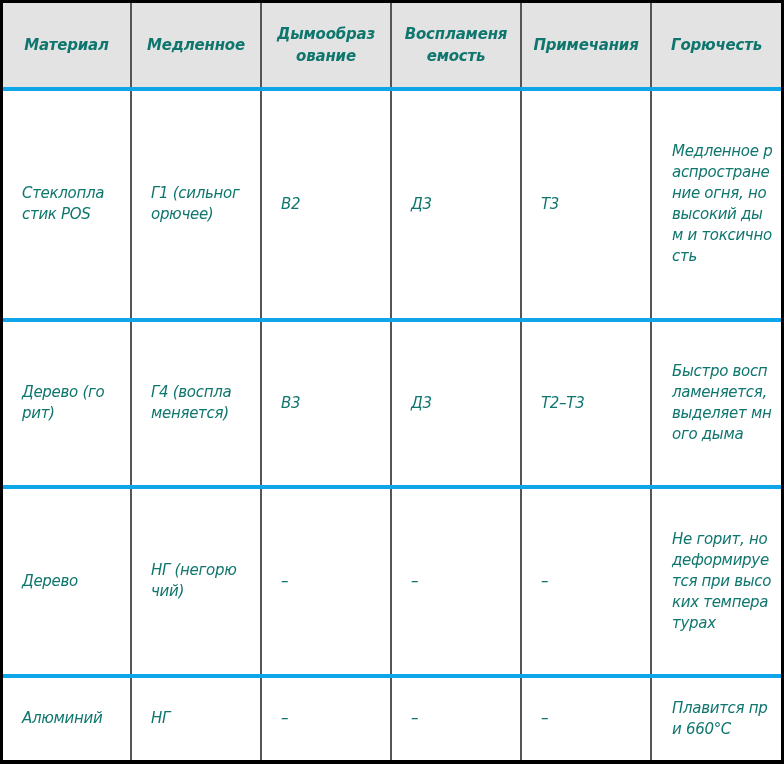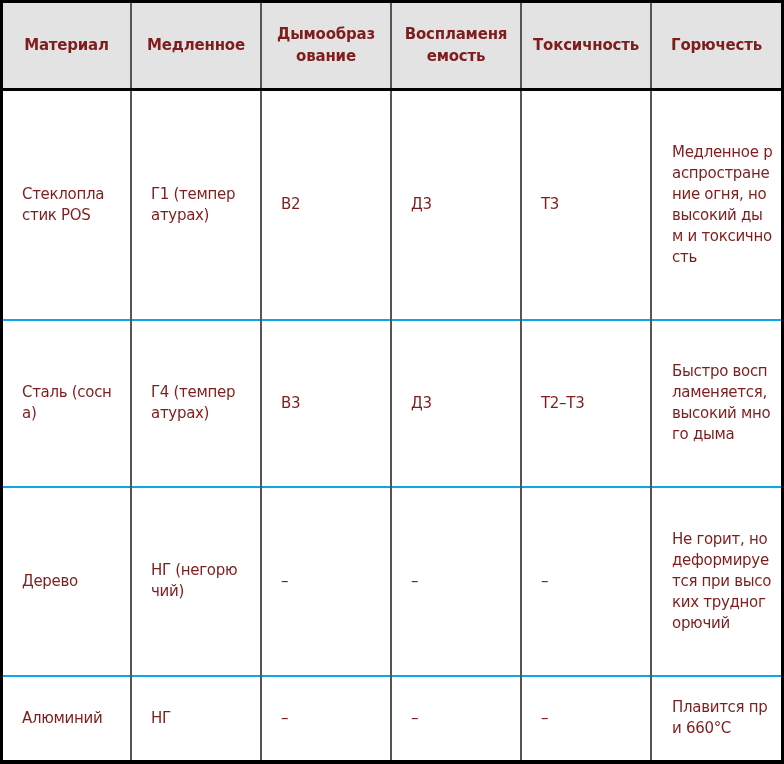--- a/index.html
+++ b/index.html
@@ -8,21 +8,22 @@
       position: absolute; left: 0; top: 0; width: 784px; height: 764px;
       background: #000;
     }
     table {
       position: absolute; left: 3px; top: 3px;
       width: 778px; height: 757px;
       border-collapse: collapse;
       table-layout: fixed;
       background: #fff;
       font-family: "DejaVu Sans", sans-serif;
-      color: #7f1d1d;
+      color: #0f766e;
+      font-style: italic;
     }
     col.c1 { width: 128px; }
     col.c2 { width: 130px; }
     col.c3 { width: 130px; }
     col.c4 { width: 130px; }
     col.c5 { width: 130px; }
     col.c6 { width: 130px; }
     th, td {
       border-left: 2px solid #555;
       border-right: 2px solid #555;
@@ -35,21 +36,21 @@
     th:last-child, td:last-child { border-right: none; }
     thead tr { height: 86px; background: #e3e3e3; }
     th {
       font-size: 15px; font-weight: bold; line-height: 22px;
       text-align: center; padding: 0 10px;
       border-bottom: 3px solid #000;
       letter-spacing: -0.2px;
     }
     td {
       font-size: 15px; line-height: 21px; text-align: left;
-      border-top: 2px solid #0ea5e9;
+      border-top: 4px solid #0ea5e9;
       letter-spacing: -0.3px;
     }
     tr.r1 { height: 230px; }
     tr.r2 { height: 167px; }
     tr.r3 { height: 188px; }
     tr.r4 { height: 84px; }
     td.notes { padding-left: 20px; padding-right: 8px; }
   </style>
 </head>
 <body>
@@ -63,48 +64,48 @@
         <col class="c4">
         <col class="c5">
         <col class="c6">
     </colgroup>
     <thead>
       <tr>
         <th>Материал</th>
         <th>Медленное</th>
         <th>Дымообразование</th>
         <th>Воспламеняемость</th>
-        <th>Токсичность</th>
+        <th>Примечания</th>
         <th>Горючесть</th>
       </tr>
     </thead>
     <tbody>
       <tr class="r1">
         <td>Стеклопластик POS</td>
-        <td>Г1 (температурах)</td>
+        <td>Г1 (сильногорючее)</td>
         <td>В2</td>
         <td>Д3</td>
         <td>Т3</td>
         <td class="notes">Медленное распространение огня, но высокий дым и токсичность</td>
       </tr>
       <tr class="r2">
-        <td>Сталь (сосна)</td>
-        <td>Г4 (температурах)</td>
+        <td>Дерево (горит)</td>
+        <td>Г4 (воспламеняется)</td>
         <td>В3</td>
         <td>Д3</td>
         <td>Т2–Т3</td>
-        <td class="notes">Быстро воспламеняется, высокий много дыма</td>
+        <td class="notes">Быстро воспламеняется, выделяет много дыма</td>
       </tr>
       <tr class="r3">
         <td>Дерево</td>
         <td>НГ (негорючий)</td>
         <td>–</td>
         <td>–</td>
         <td>–</td>
-        <td class="notes">Не горит, но деформируется при высоких трудногорючий</td>
+        <td class="notes">Не горит, но деформируется при высоких температурах</td>
       </tr>
       <tr class="r4">
         <td>Алюминий</td>
         <td>НГ</td>
         <td>–</td>
         <td>–</td>
         <td>–</td>
         <td class="notes">Плавится при 660°C</td>
       </tr>
     </tbody>

